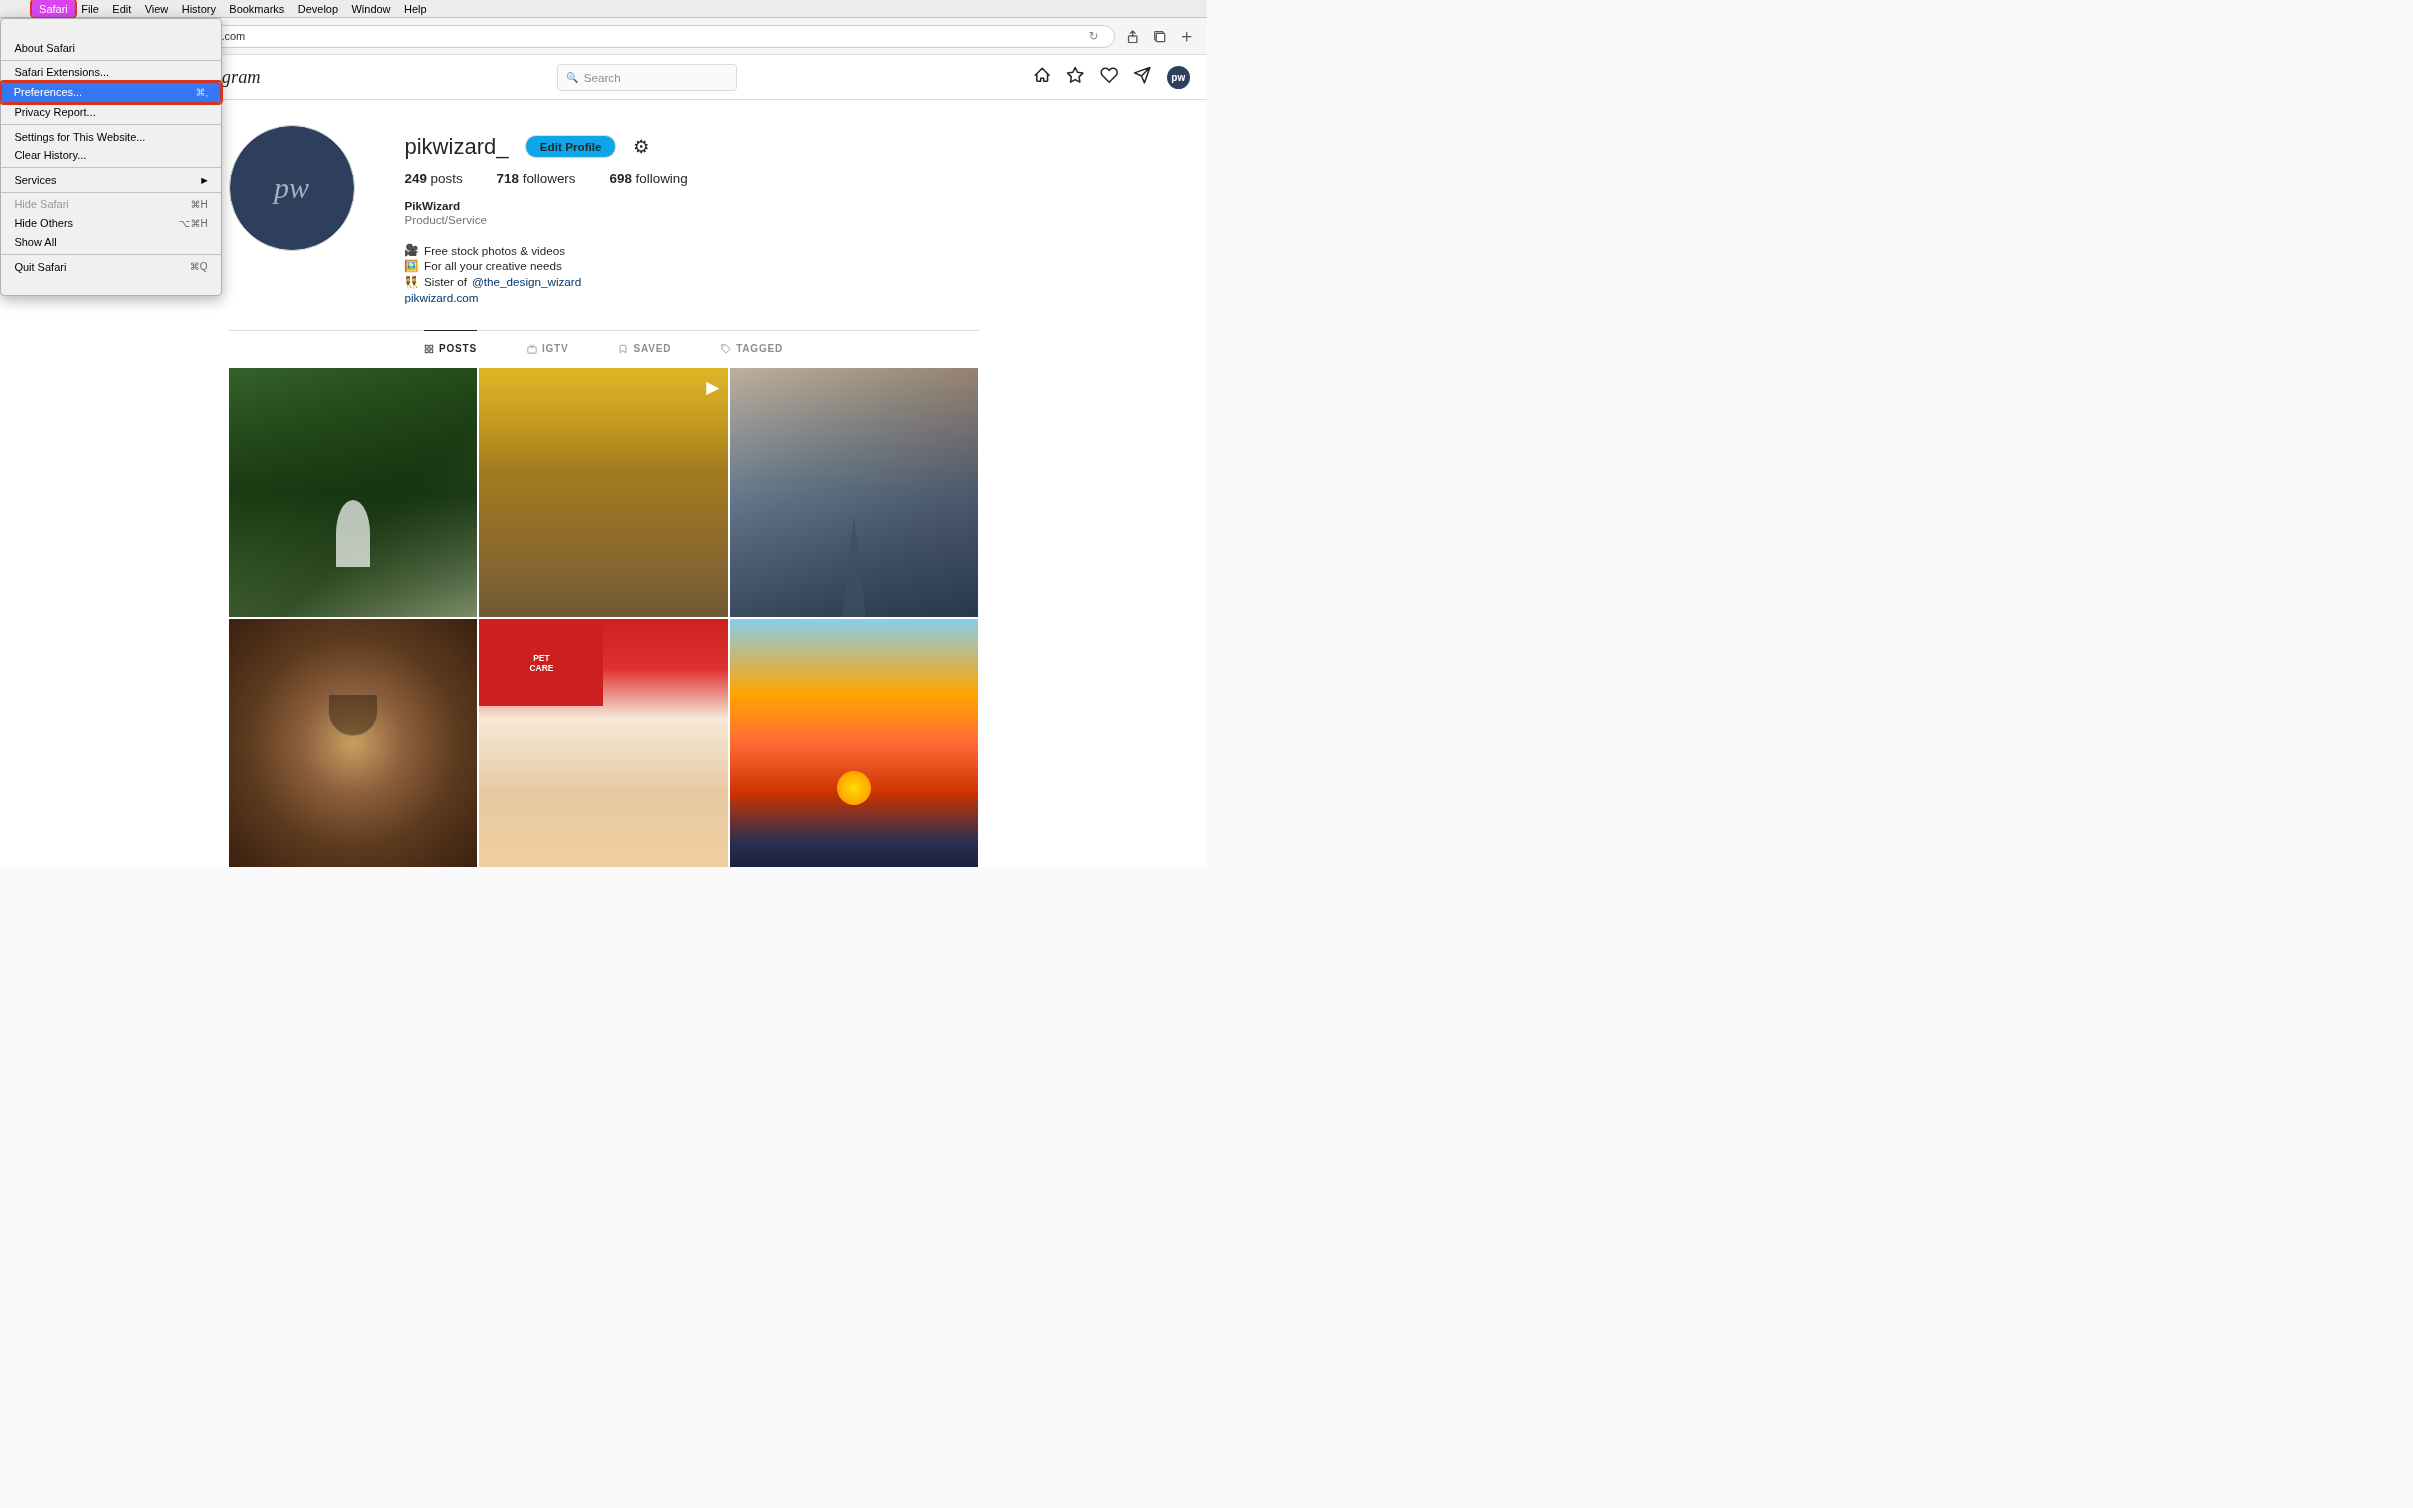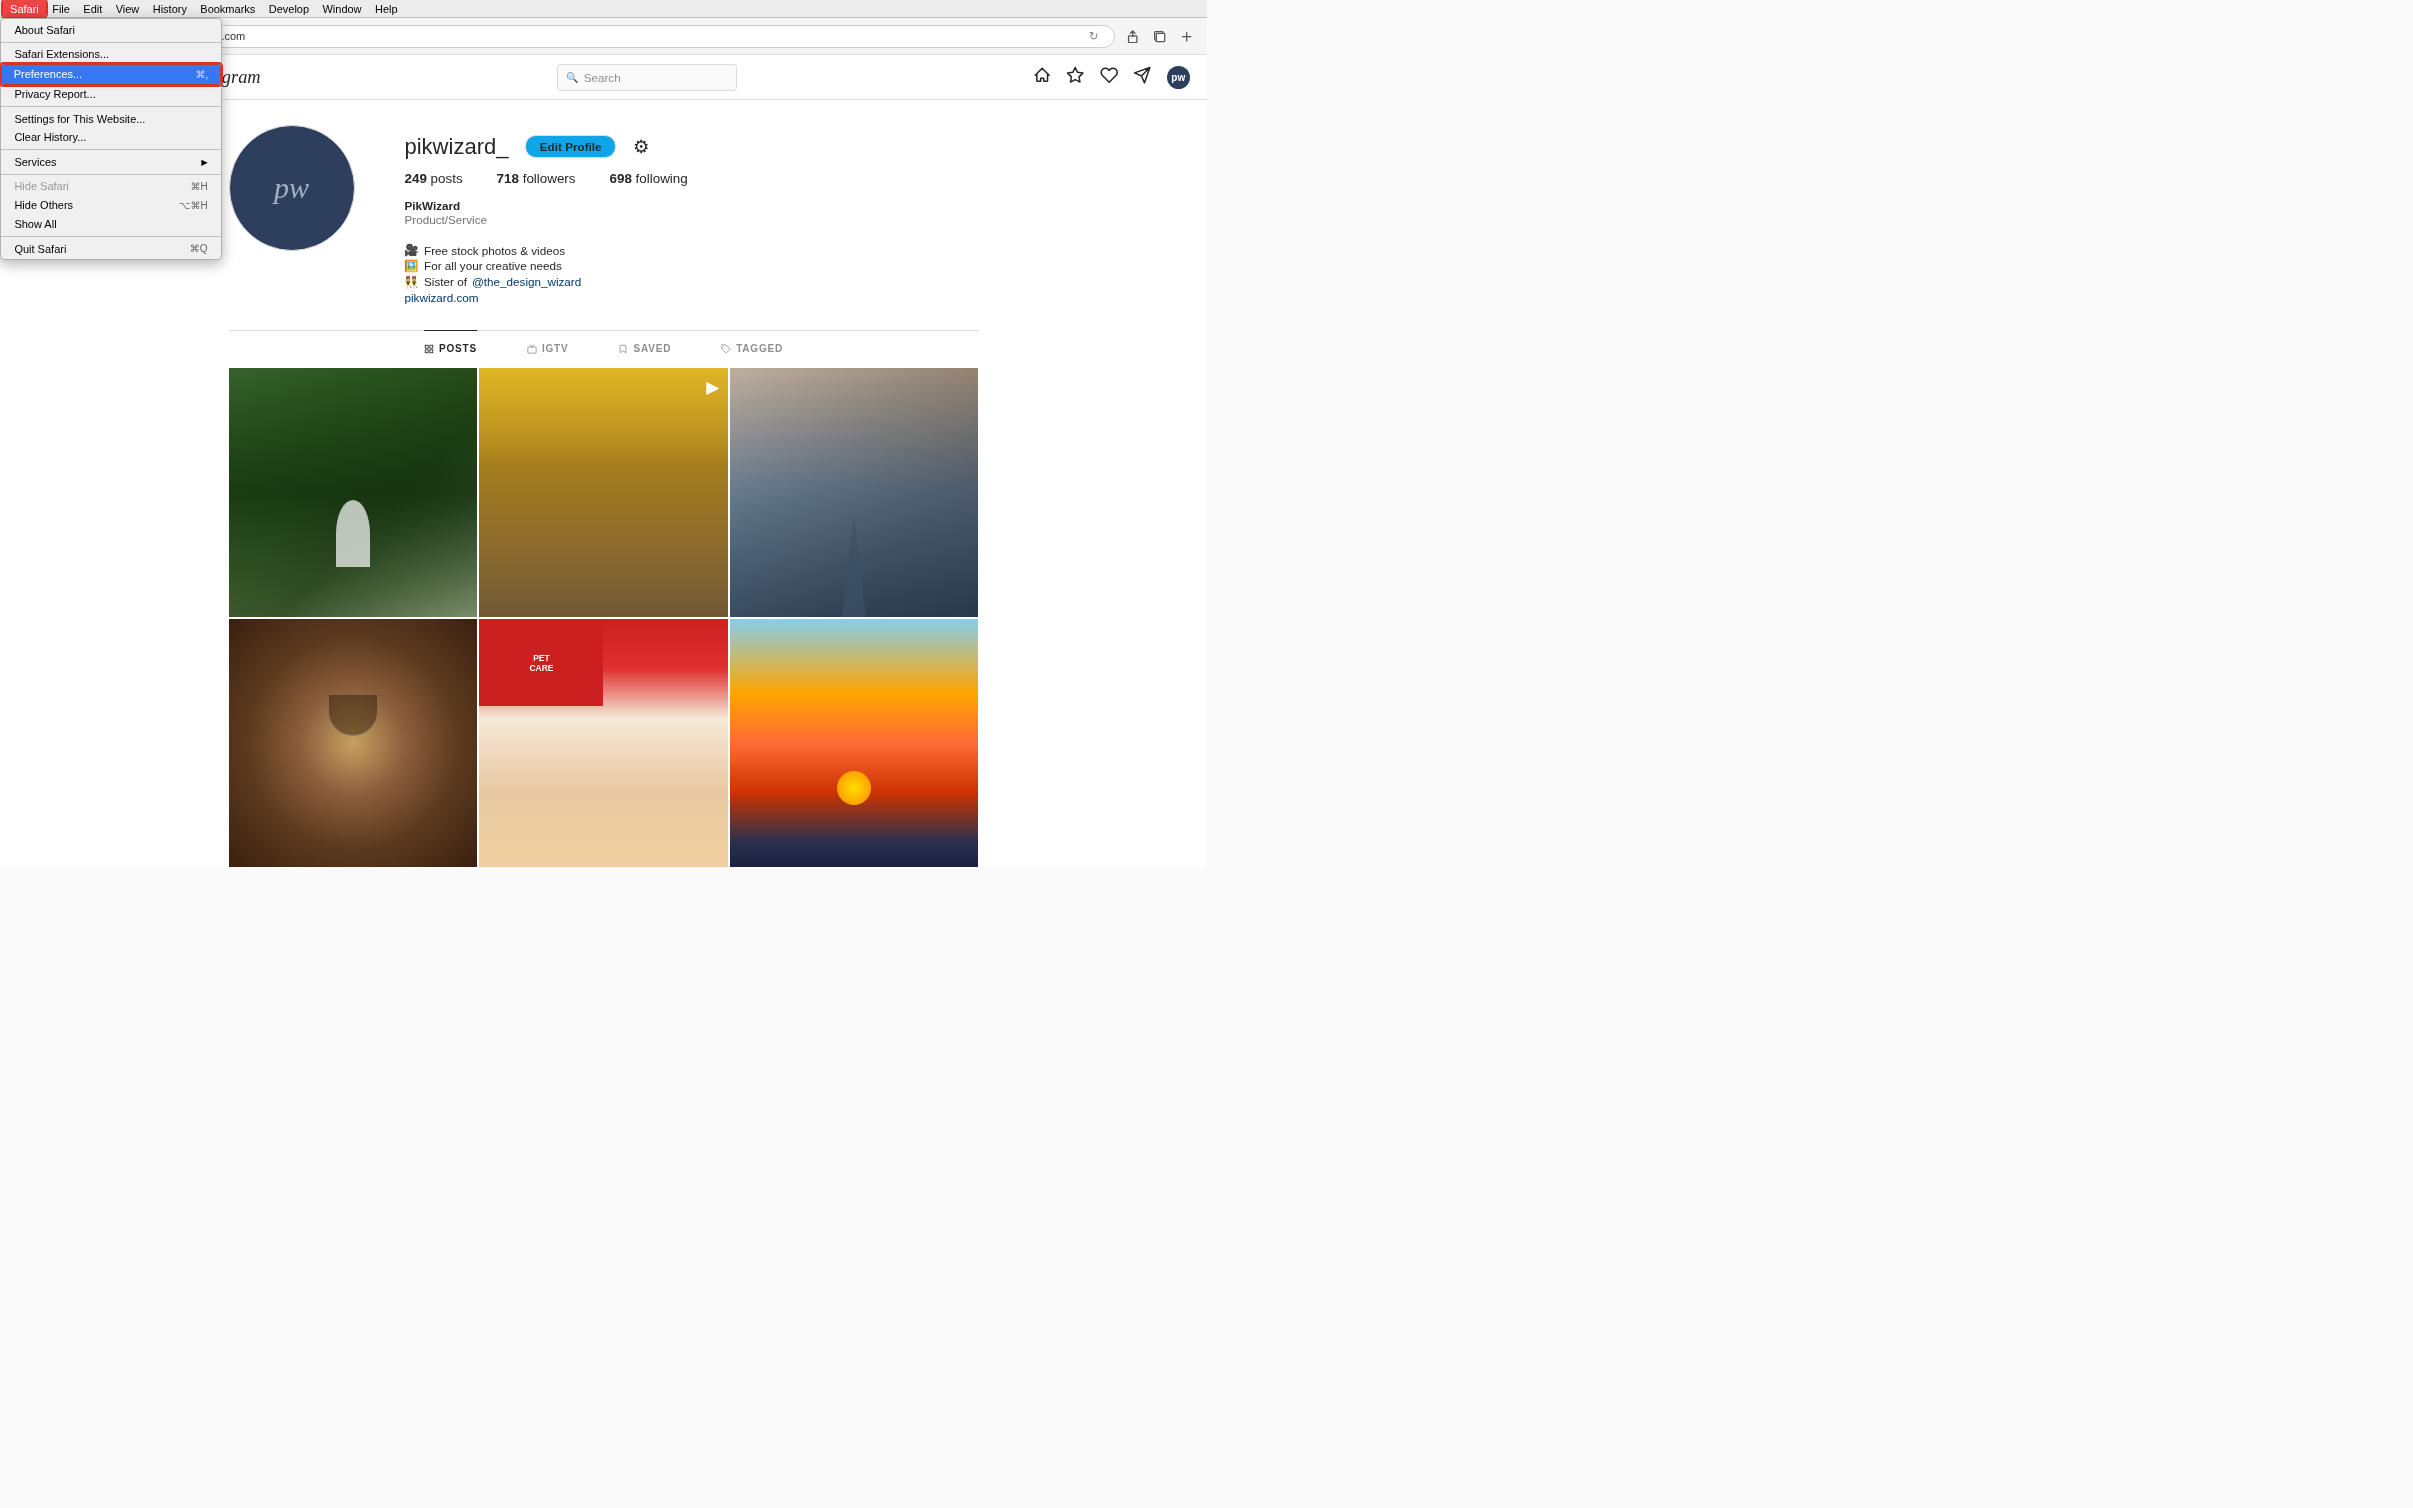--- a/index.html
+++ b/index.html
@@ -50,21 +50,21 @@
     .dropdown-menu {
       position: absolute;
       top: 18.4px;
       left: 0;
       background: #f0f0f0;
       border: 0.8px solid #b0b0b0;
       border-radius: 4.2px;
       box-shadow: 0 3.4px 13.4px rgba(0,0,0,0.3);
       width: 222px;
       z-index: 1000;
-      padding: 1px 0;
+      padding: 19px 0;
       font-size: 11px;
     }
     .dropdown-item {
       padding: 3.4px 13.4px;
       display: flex;
       align-items: center;
       justify-content: space-between;
       cursor: pointer;
       color: #000;
     }
@@ -407,23 +407,24 @@
       top: 0; left: 0; width: 100%; height: 100%;
       background: linear-gradient(180deg, rgba(200,150,100,0.5) 0%, rgba(80,100,120,0.6) 50%, rgba(40,60,80,0.7) 100%);
     }
 
     .menu-bar-wrapper {
       position: relative;
     }
 
     
     .safari-active {
-      background: #ef4444;
+      background: #d946ef;
       color: white;
       border-radius: 2.5px;
+      margin-left: 29px;
     }
 
     
     .safari-outline {
       outline: 2.5px solid #e03020;
       outline-offset: 0.8px;
       border-radius: 3.4px;
     }
     .prefs-outline {
       outline: 2.5px solid #e03020;

